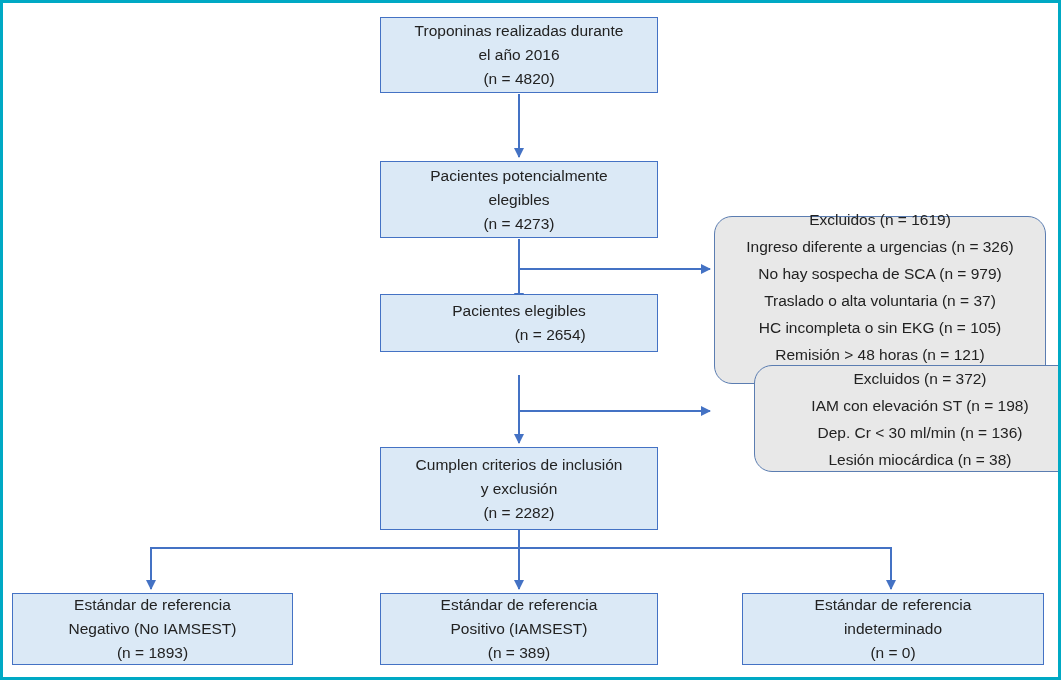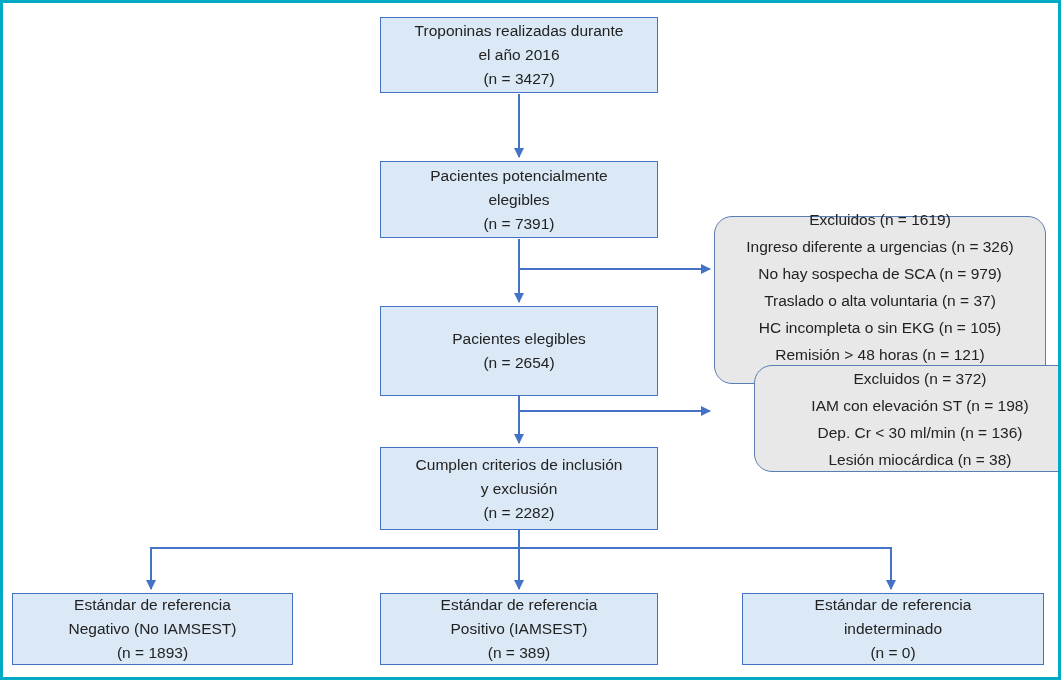--- a/index.html
+++ b/index.html
@@ -43,21 +43,21 @@
   }
   .note {
     background: #e8e8e8;
     border: 1.5px solid #5b7db1;
     border-radius: 18px;
     line-height: 27px;
   }
   
   #b-trop      { left: 377px; top: 14px;  width: 278px; height: 76px; }
   #b-potencial { left: 377px; top: 158px; width: 278px; height: 77px; }
-  #b-elegibles { left: 377px; top: 303px; width: 278px; height: 90px; }
+  #b-elegibles { left: 377px; top: 291px; width: 278px; height: 58px; text-align: right; }
   #b-criterios { left: 377px; top: 444px; width: 278px; height: 83px; }
   
   #e-excl1 { left: 711px; top: 170px; width: 332px; height: 168px; margin-top: 43px; }
   #e-excl2 { left: 711px; top: 362px; width: 332px; height: 107px; margin-left: 40px; }
   
   #f-neg  { left: 9px;   top: 590px; width: 281px; height: 72px; }
   #f-pos  { left: 377px; top: 590px; width: 278px; height: 72px; }
   #f-ind  { left: 739px; top: 590px; width: 302px; height: 72px; }
 </style>
 </head>
@@ -80,25 +80,25 @@
       <line x1="516" y1="520" x2="516" y2="546"></line>
       <line x1="147" y1="545" x2="889" y2="545"></line>
       <line x1="148" y1="545" x2="148" y2="586" marker-end="url(#ah)"></line>
       <line x1="516" y1="545" x2="516" y2="586" marker-end="url(#ah)"></line>
       <line x1="888" y1="545" x2="888" y2="586" marker-end="url(#ah)"></line>
     </g>
   </svg>
 
   <div class="box main" id="b-trop">Troponinas realizadas durante
 el año 2016
-(n = 3427)</div>
+(n = 4820)</div>
 
   <div class="box main" id="b-potencial">Pacientes potencialmente
 elegibles
-(n = 7391)</div>
+(n = 4273)</div>
 
   <div class="box main" id="b-elegibles">Pacientes elegibles
 (n = 2654)</div>
 
   <div class="box main" id="b-criterios">Cumplen criterios de inclusión
 y exclusión
 (n = 2282)</div>
 
   <div class="box note" id="e-excl1">Excluidos (n = 1619)
 Ingreso diferente a urgencias (n = 326)

